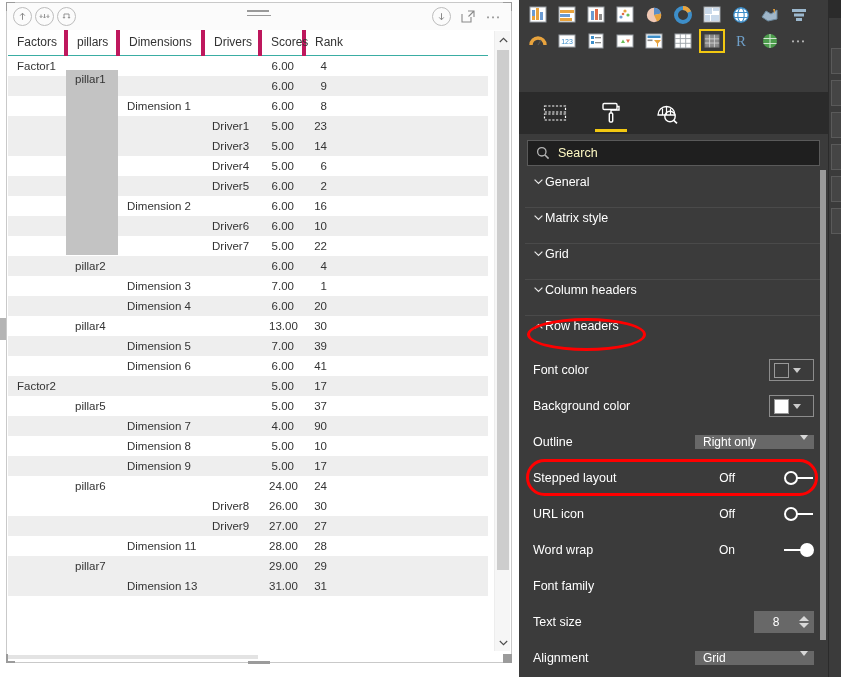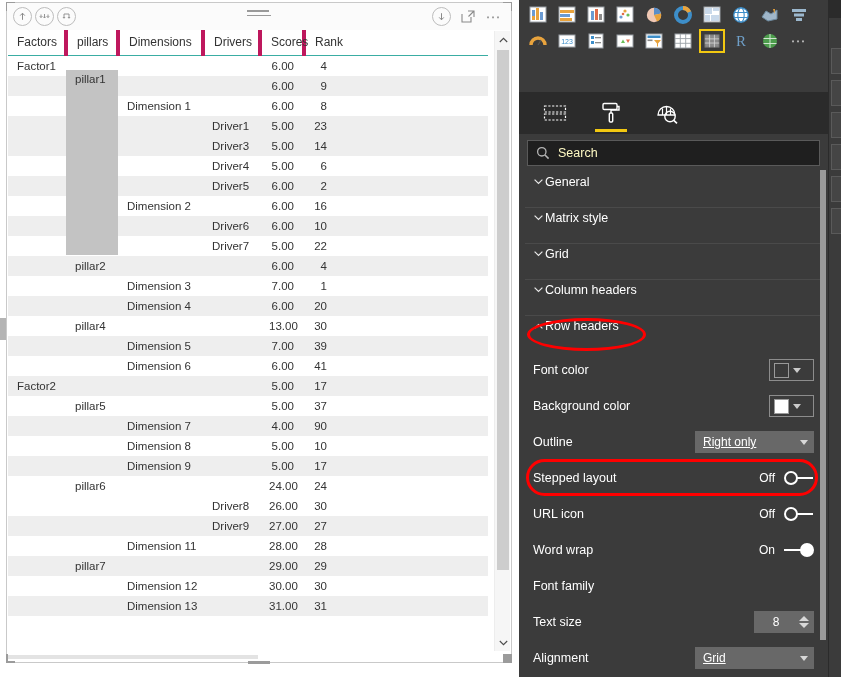--- a/index.html
+++ b/index.html
@@ -161,39 +161,39 @@
   .fmt-list { position: relative; }
   .fmt-section {
     height: 36px; display: flex; align-items: center; gap: 1px;
     padding: 0 6px 16px 8px; color: #ffffff; font-size: 12.5px;
     border-bottom: 1px solid #4a4a4a;
   }
   .fmt-section .chev { width: 11px; height: 11px; color: #e8e8e8; display:flex; }
 
   .fmt-row {
     height: 36px; display: flex; align-items: center;
-    padding: 0 8px 0 8px; color: #ffffff; font-size: 12.5px;
+    padding: 0 8px 0 8px; color: #ffffff; font-size: 12.5px; gap: 40px;
   }
   .fmt-row .lbl { flex: 1; white-space: nowrap; }
   .fmt-row .state { color: #ffffff; font-size: 12px; margin-right: 9px; }
 
   
   .swatch-ctl {
     width: 45px; height: 22px; border: 1px solid #8c8c8c; background: #3b3b3b;
     display: flex; align-items: center; gap: 4px; padding: 0 4px;
   }
   .swatch { width: 15px; height: 15px; border: 1px solid #9a9a9a; }
   .swatch-caret { width: 0; height: 0; border-left: 4px solid transparent;
                   border-right: 4px solid transparent; border-top: 5px solid #cacaca; }
 
   
   .dd-ctl {
-    width: 119px; height: 22px; background: #686868;
-    display: flex; align-items: center; padding: 0 6px 0 8px;
-    color: #ffffff; font-size: 12px; text-decoration: underline;
+    width: 119px; height: 14px; background: #686868;
+    display: flex; padding: 0 6px 0 8px;
+    color: #ffffff; font-size: 12px;
   }
   .dd-ctl .dd-val { flex: 1; white-space: nowrap; overflow: hidden; }
   .dd-caret { width: 0; height: 0; border-left: 4px solid transparent;
               border-right: 4px solid transparent; border-top: 5px solid #d8d8d8; }
 
   
   .toggle { width: 30px; height: 14px; position: relative; }
   .toggle .track { position: absolute; left: 12px; top: 6px; width: 17px; height: 2px; background: #ffffff; }
   .toggle .knob {
     position: absolute; top: 0; width: 14px; height: 14px; border-radius: 50%;
@@ -552,29 +552,20 @@
                 </tr>
                 <tr class="band">
                   <td></td>
                   <td>pillar7</td>
                   <td></td>
                   <td></td>
                   <td class="num outline-r">29.00</td>
                   <td class="num">29</td>
                   <td></td>
                 </tr>
-                <tr>
-                  <td></td>
-                  <td></td>
-                  <td>Dimension 12</td>
-                  <td></td>
-                  <td class="num outline-r">30.00</td>
-                  <td class="num">30</td>
-                  <td></td>
-                </tr>
                 <tr class="band">
                   <td></td>
                   <td></td>
                   <td>Dimension 13</td>
                   <td></td>
                   <td class="num outline-r">31.00</td>
                   <td class="num">31</td>
                   <td></td>
                 </tr>
               </tbody>

